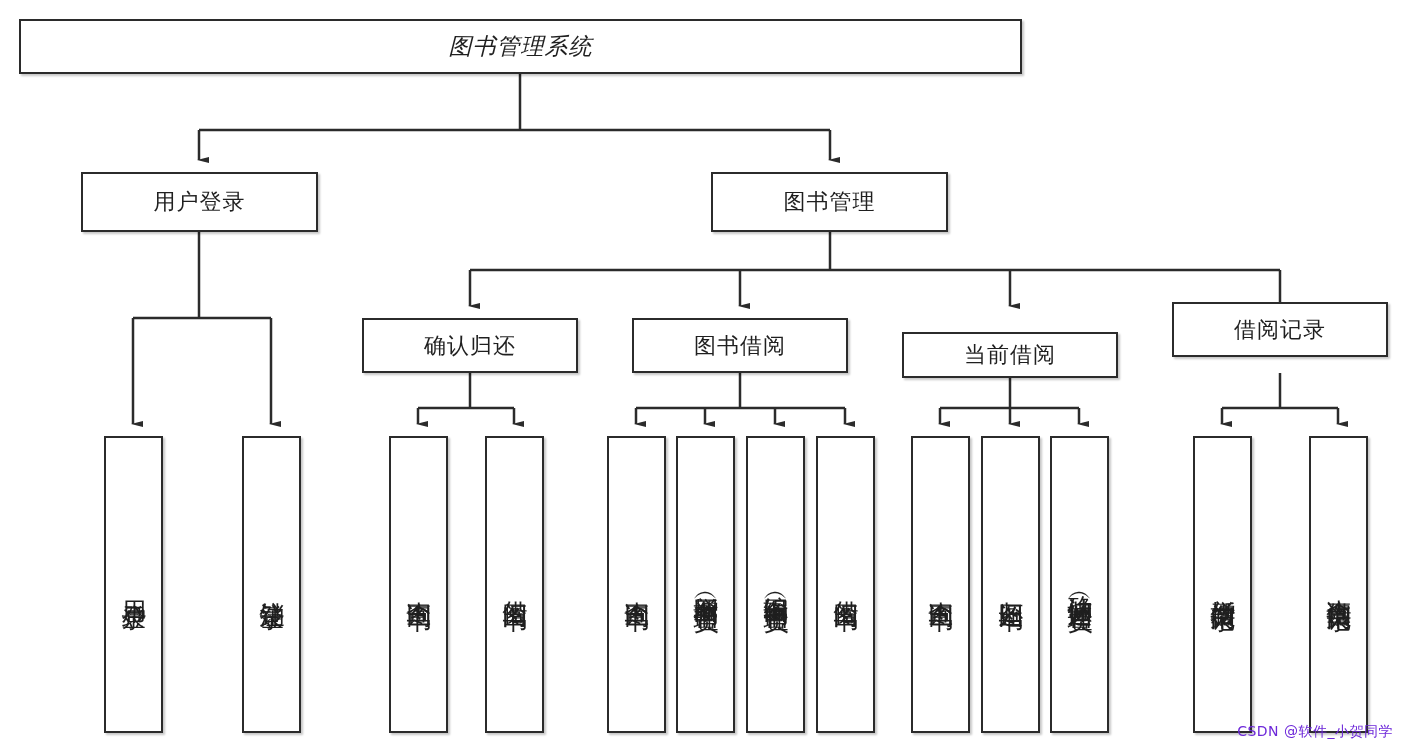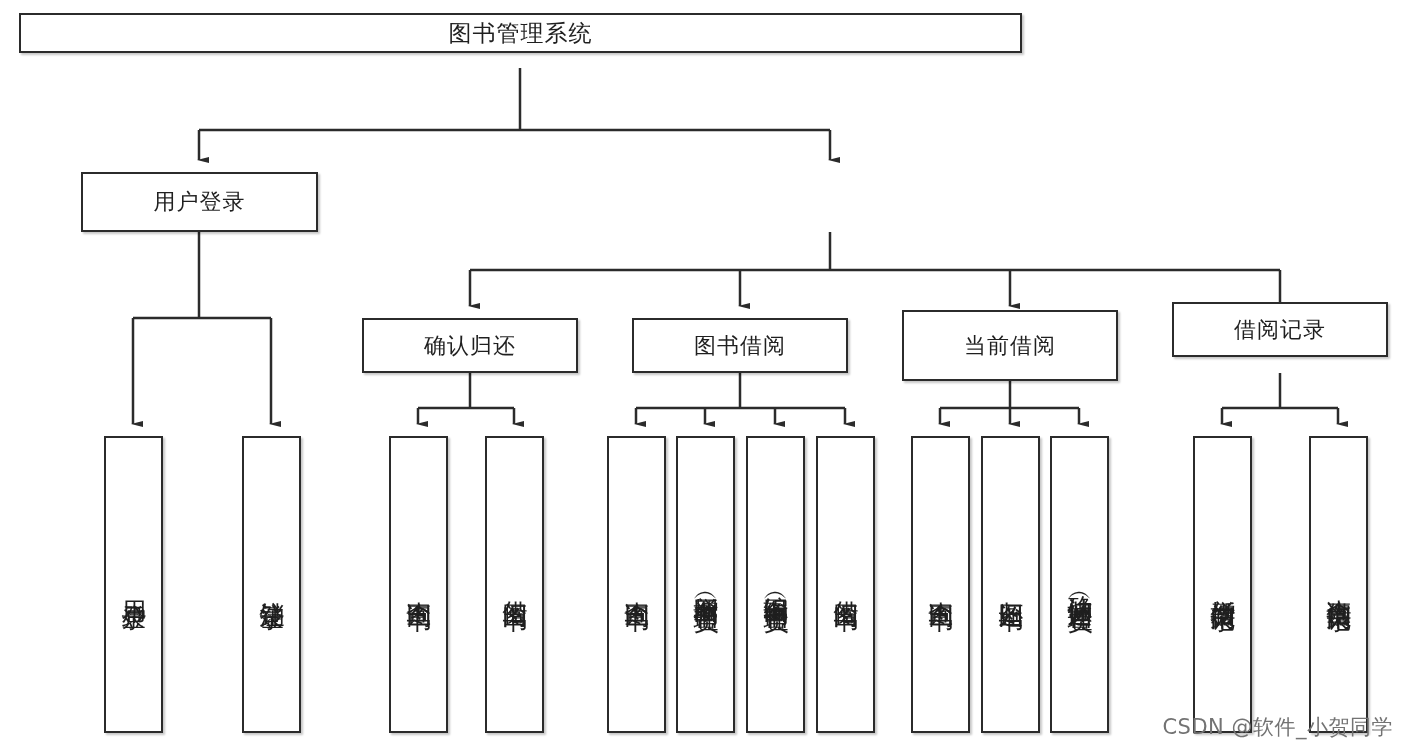--- a/index.html
+++ b/index.html
@@ -50,22 +50,22 @@
     font-size:25px;
     line-height:1.12;
     letter-spacing:2px;
     white-space:normal;
     max-height:272px;
   }
   .watermark{
     position:absolute;
     right:12px;
     bottom:6px;
-    font-size:21px;
-    color:#737373;
+    font-size:14px;
+    color:#6d28d9;
     letter-spacing:0.5px;
     z-index:5;
     white-space:nowrap;
   }
 </style>
 </head>
 <body>
 
 <div id="canvas">
 
@@ -112,35 +112,38 @@
       <path d="M1010,408 L1010,424" marker-end="url(#arrow)"></path>
       <path d="M1079,408 L1079,424" marker-end="url(#arrow)"></path>
 
       <path d="M1280,373 L1280,408"></path>
       <path d="M1222,408 L1338,408"></path>
       <path d="M1222,408 L1222,424" marker-end="url(#arrow)"></path>
       <path d="M1338,408 L1338,424" marker-end="url(#arrow)"></path>
     </g>
   </svg>
 
-  <div class="node root" style="left:19px;top:13px;width:1003px;height:40px;">
+  <div class="node root" style="left:19px;top:19px;width:1003px;height:55px;font-style:italic;">
     <span class="label">图书管理系统</span>
   </div>
 
   <div class="node l1" style="left:81px;top:172px;width:237px;height:60px;">
     <span class="label">用户登录</span>
+  </div>
+  <div class="node l1" style="left:711px;top:172px;width:237px;height:60px;">
+    <span class="label">图书管理</span>
   </div>
 
   <div class="node l2" style="left:362px;top:318px;width:216px;height:55px;">
     <span class="label">确认归还</span>
   </div>
   <div class="node l2" style="left:632px;top:318px;width:216px;height:55px;">
     <span class="label">图书借阅</span>
   </div>
-  <div class="node l2" style="left:902px;top:310px;width:216px;height:71px;">
+  <div class="node l2" style="left:902px;top:332px;width:216px;height:46px;">
     <span class="label">当前借阅</span>
   </div>
   <div class="node l2" style="left:1172px;top:302px;width:216px;height:55px;">
     <span class="label">借阅记录</span>
   </div>
 
   <div class="node leaf" style="left:104px;top:436px;width:59px;height:297px;">
     <span class="label">用户登录</span>
   </div>
   <div class="node leaf" style="left:242px;top:436px;width:59px;height:297px;">

